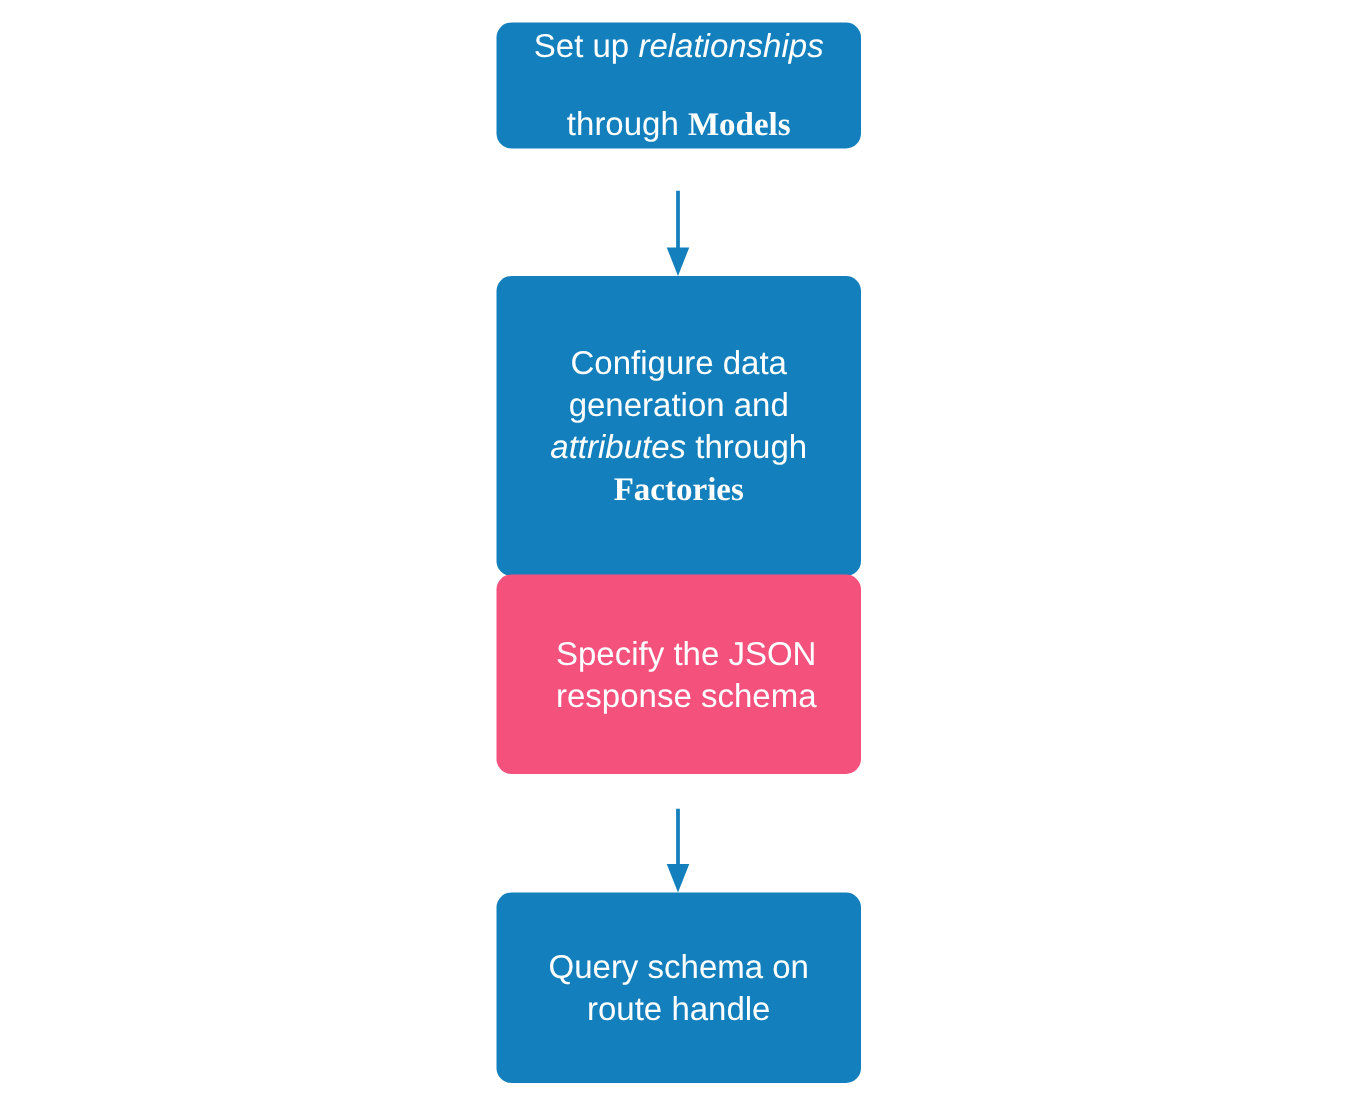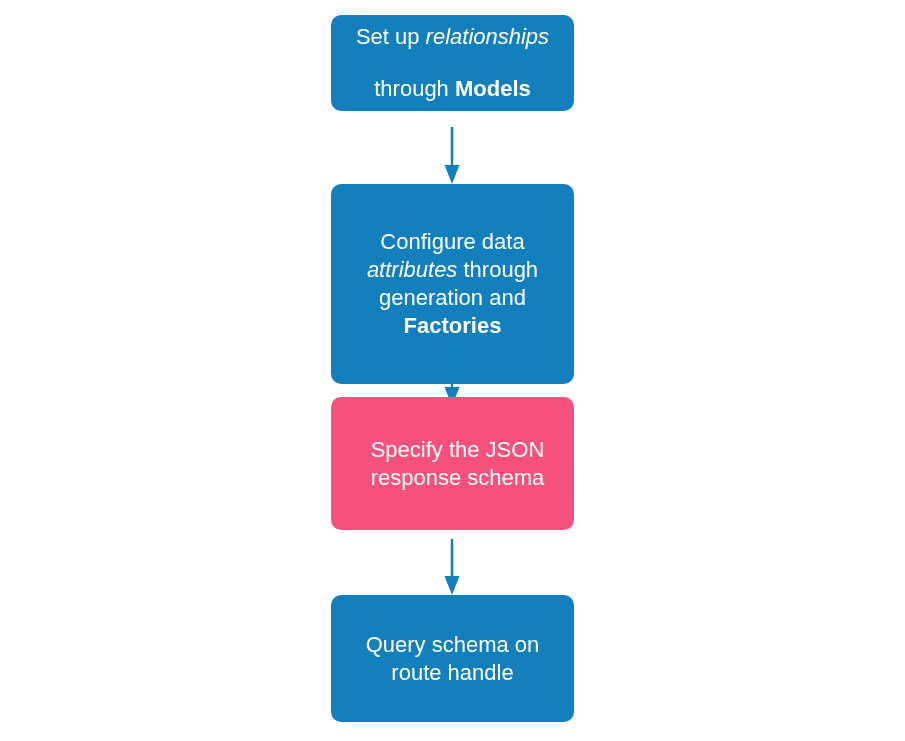--- a/index.html
+++ b/index.html
@@ -21,26 +21,26 @@
     display: flex;
     flex-direction: column;
     justify-content: center;
     align-items: center;
     text-align: center;
     font-size: 22px;
     line-height: 28px;
   }
   .node[data-color="blue"] { background: var(--node-blue, #1380BD); }
   .node[data-color="pink"] { background: var(--node-pink, #F4527D); }
-  .node-1 { top: 15px;  height: 96px; gap: 24px; }
+  .node-1 { top: 15px;  height: 84px; gap: 24px; }
   .node-2 { top: 184px; height: 200px; }
-  .node-3 { top: 397px; height: 133px; padding-left: 10px; }
+  .node-3 { top: 383px; height: 133px; padding-left: 10px; }
   .node-4 { top: 595px; height: 127px; text-align: right; }
   .em-italic { font-style: italic; }
-  .em-bold { font-weight: bold; }
+  .em-bold { font-weight: bold; font-family: Liberation Serif, serif; }
   .arrow { position: absolute; left: 441px; width: 22px; display: block; }
   .arrow-1 { top: 127px; height: 57px; }
   .arrow-2 { top: 348px; height: 58px; }
   .arrow-3 { top: 539px; height: 56px; }
   .arrow .shaft { stroke: var(--arrow, #1380BD); stroke-width: 2.5; }
   .arrow .head  { fill: var(--arrow, #1380BD); }
 </style>
 </head>
 <body>
 
@@ -51,22 +51,22 @@
     <div class="tl"><span>through </span><span class="em-bold">Models</span></div>
   </div>
 
   <svg class="arrow arrow-1" viewBox="0 0 22 57" width="22" height="57">
     <line class="shaft" x1="11" y1="0" x2="11" y2="39"></line>
     <path class="head" d="M3.5,38 L18.5,38 L11,57 Z"></path>
   </svg>
 
   <div class="node node-2" data-color="blue">
     <div class="tl"><span>Configure data</span></div>
+    <div class="tl"><span>generation and</span></div>
     <div class="tl"><span class="em-italic">attributes</span><span> through</span></div>
-    <div class="tl"><span>generation and</span></div>
     <div class="tl"><span class="em-bold">Factories</span></div>
   </div>
 
   <svg class="arrow arrow-2" viewBox="0 0 22 58" width="22" height="58">
     <line class="shaft" x1="11" y1="0" x2="11" y2="40"></line>
     <path class="head" d="M3.5,39 L18.5,39 L11,58 Z"></path>
   </svg>
 
   <div class="node node-3" data-color="pink">
     <div class="tl"><span>Specify the JSON</span></div>

